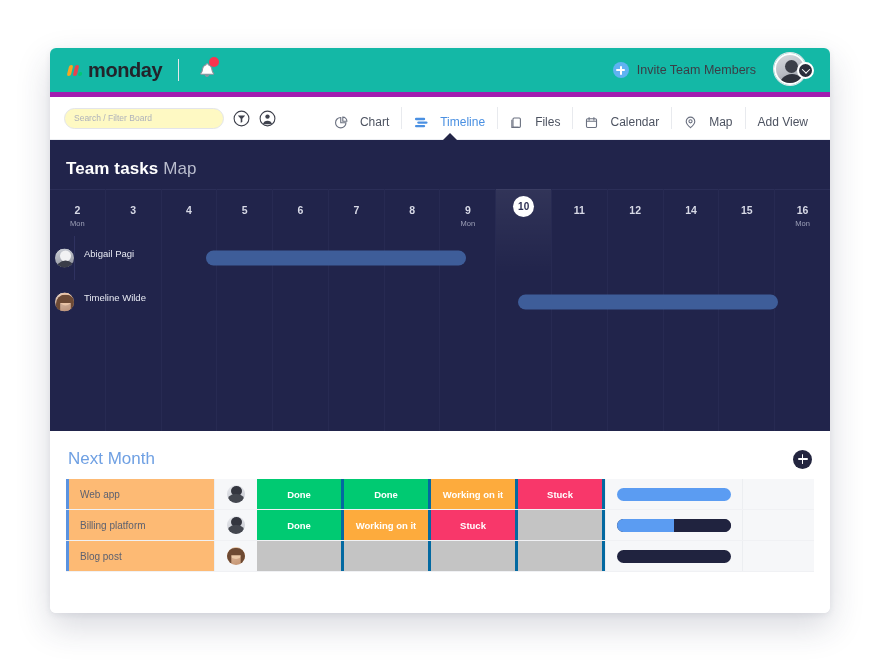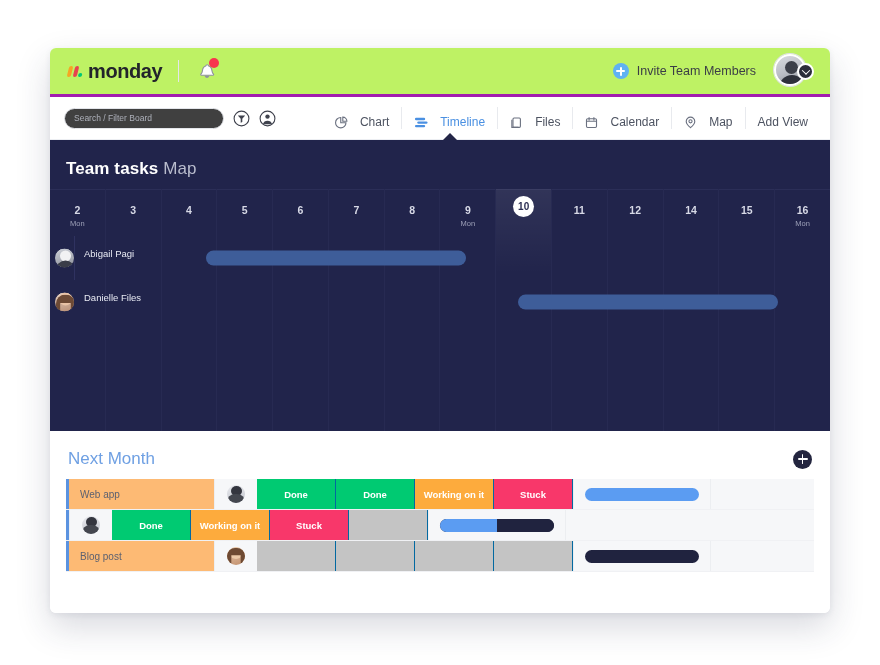--- a/index.html
+++ b/index.html
@@ -18,22 +18,22 @@
     background: #ffffff;
     border-radius: 6px;
     box-shadow: 0 14px 34px rgba(40,45,80,.18), 0 2px 6px rgba(40,45,80,.08);
     overflow: hidden;
   }
 
   
   #topbar {
     position: relative;
     height: 49px;
-    background: #bef264;
-    border-bottom: 3px solid #a21caf;
+    background: #14b8a6;
+    border-bottom: 5px solid #a21caf;
     display: flex; align-items: center;
   }
   .logo-wrap { display: flex; align-items: center; margin-left: 18px; }
   .logo-mark { display: flex; align-items: flex-end; gap: 1.5px; margin-right: 5px; transform: skewX(-14deg); }
   .logo-mark i { display: block; width: 4px; height: 11px; border-radius: 2px; }
   .logo-mark i:nth-child(1){ background: #f5a623; }
   .logo-mark i:nth-child(2){ background: #e8434f; }
   .logo-mark i:nth-child(3){ background: #00c875; width:4px; height:4px; border-radius:50%; }
   .logo-text { font-size: 20px; font-weight: 700; color: #23242b; letter-spacing: -0.4px; }
   .topbar-sep { width: 1px; height: 22px; background: #e4e6eb; margin: 0 16px; }
@@ -81,21 +81,21 @@
   #toolbar {
     height: 43px; background:#fff;
     display:flex; align-items:center;
     border-bottom: 1px solid #eceef2;
     position: relative;
   }
   .search-box {
     margin-left: 14px;
     width: 160px; height: 21px;
     border: 1px solid #e3e5ea; border-radius: 11px;
-    background:#404040;
+    background:#fef9c3;
     display:flex; align-items:center;
     padding: 0 9px;
   }
   .search-box input {
     border:none; outline:none; width:100%;
     font-size: 8.5px; color:#8b8e99; background:transparent;
     font-family: "Liberation Sans", sans-serif;
   }
   .search-box input::placeholder { color:#aeb1bb; }
   .tool-icon { width:17px; height:17px; margin-left:9px; }
@@ -212,23 +212,23 @@
     border-left:1px solid #eceef1;
   }
   .pav { width:18px; height:18px; border-radius:50%; position:relative; overflow:hidden; }
   .pav.p1{ background:linear-gradient(165deg,#e9eaee,#c3c6ce); }
   .pav.p1::before{content:'';position:absolute;left:4px;top:1px;width:11px;height:10px;border-radius:50%;background:#34363f;}
   .pav.p1::after{content:'';position:absolute;left:0;top:9px;width:18px;height:12px;border-radius:8px 8px 0 0;background:#44474f;}
   .pav.p3{ background:linear-gradient(165deg,#e8cdb6,#c3906c); }
   .pav.p3::before{content:'';position:absolute;left:3px;top:0;width:12px;height:12px;border-radius:50%;background:#eccaa9;}
   .pav.p3::after{content:'';position:absolute;left:0;top:1px;width:18px;height:18px;background:#6e4a33;clip-path: polygon(0 0,100% 0,100% 100%,76% 100%,76% 40%,24% 40%,24% 100%,0 100%);border-radius:8px 8px 6px 6px;}
   .c-status {
-    width:79px; display:flex; align-items:center; justify-content:center;
+    width:87px; display:flex; align-items:center; justify-content:center;
     font-size:9.5px; color:#fff; font-weight:600;
-    border-right:1px solid #0369a1;
+    border-right:3px solid #0369a1;
   }
   .c-prog {
     width:137px; background:#f6f7f9;
     display:flex; align-items:center; padding:0 11px;
     border-left:1px solid #eceef1;
   }
   .pbar { width:100%; height:13px; border-radius:7px; overflow:hidden; display:flex; background:#20233f; }
   .pbar .fill { background:#5b9cf2; height:100%; }
   .pbar .rest { background:#20233f; height:100%; flex:1 1 auto; }
   .c-tail { flex:1 1 auto; background:#f6f7f9; border-left:1px solid #eceef1; }
@@ -391,21 +391,21 @@
             <div class="tl-link"></div>
             <div class="who">
               <span class="av a1"></span>
               <span class="nm">Abigail  Pagi</span>
             </div>
             <div class="bar" style="left: 20%; width: 33.3333%; background: rgb(62, 93, 153);"></div>
           </div>
           <div class="tlrow">
             <div class="who">
               <span class="av a3"></span>
-              <span class="nm">Danielle Files</span>
+              <span class="nm">Timeline Wilde</span>
             </div>
             <div class="bar" style="left: 60%; width: 33.3333%; background: rgb(62, 93, 153);"></div>
           </div>
         </div>
     </div>
   </div>
 
   <div id="bottom">
     <div class="group-head">
       <span class="group-title">Next Month</span>
@@ -425,20 +425,21 @@
           <div class="c-prog">
             <div class="pbar">
               <div class="fill" style="width: 100%;"></div>
               <div class="rest"></div>
             </div>
           </div>
           <div class="c-tail"></div>
         </div>
         <div class="grow">
           <div class="c-accent"></div>
+          <div class="c-name">Billing platform</div>
           <div class="c-person">
             <span class="pav p1"></span>
           </div>
           <div class="c-status" style="background: rgb(0, 202, 114);">Done</div>
           <div class="c-status" style="background: rgb(253, 171, 61);">Working on it</div>
           <div class="c-status" style="background: rgb(248, 55, 106);">Stuck</div>
           <div class="c-status" style="background: rgb(196, 196, 196);"></div>
           <div class="c-prog">
             <div class="pbar">
               <div class="fill" style="width: 50%;"></div>

